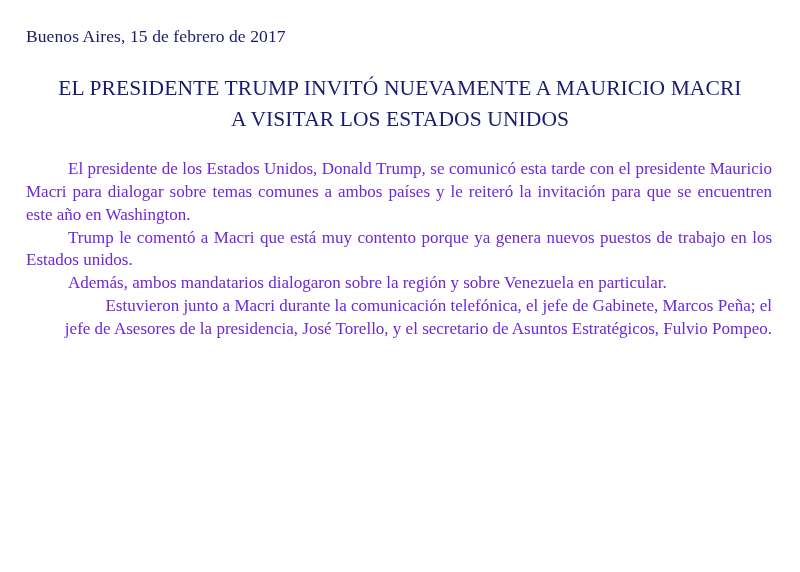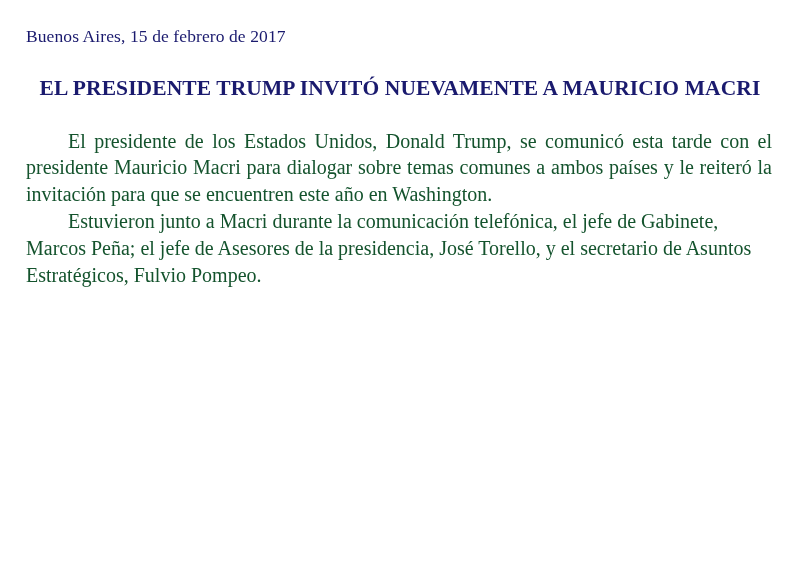--- a/index.html
+++ b/index.html
@@ -24,56 +24,60 @@
   .dateline {
     font-size: 17.5px;
     color: #1a1a6e;
     margin: 0 0 0 4px;
     letter-spacing: 0.1px;
   }
   .headline {
     margin: 26px 0 0 0;
     text-align: center;
     font-size: 21.5px;
-    font-weight: bold;
+    font-weight: normal;
     line-height: 1.42;
     color: #1a1a6e;
     letter-spacing: 0.1px;
     padding: 0 6px;
   }
   .headline .line2 {
     display: block;
   }
   .body-copy {
     margin-top: 24px;
     padding: 0 6px 0 4px;
   }
   .para {
     margin: 0;
-    font-size: 20px;
+    font-size: 17px;
     line-height: 1.345;
     text-align: justify;
     text-indent: 42px;
-    color: #14532d;
+    color: #6d28d9;
     -webkit-hyphens: none;
     hyphens: none;
   }
   .para:last-child {
-    text-align: left;
+    text-align: right;
+    margin-left: 12px;
   }
 </style>
 </head>
 <body>
 
 <div class="page">
 
   <div class="dateline">Buenos Aires, 15 de febrero de 2017</div>
 
   <h1 class="headline">
     <span>EL PRESIDENTE TRUMP INVITÓ NUEVAMENTE A MAURICIO MACRI</span>
+    <span class="line2">A VISITAR LOS ESTADOS UNIDOS</span>
   </h1>
 
   <div class="body-copy">
     <p class="para">El presidente de los Estados Unidos, Donald Trump, se comunicó esta tarde con el presidente Mauricio Macri para dialogar sobre temas comunes a ambos países y le reiteró la invitación para que se encuentren este año en Washington.</p>
+    <p class="para">Trump le comentó a Macri que está muy contento porque ya genera nuevos puestos de trabajo en los Estados unidos.</p>
+    <p class="para">Además, ambos mandatarios dialogaron sobre la región y sobre Venezuela en particular.</p>
     <p class="para">Estuvieron junto a Macri durante la comunicación telefónica, el jefe de Gabinete, Marcos Peña; el jefe de Asesores de la presidencia, José Torello, y el secretario de Asuntos Estratégicos, Fulvio Pompeo.</p>
   </div>
 
 </div>
 
 </body></html>

